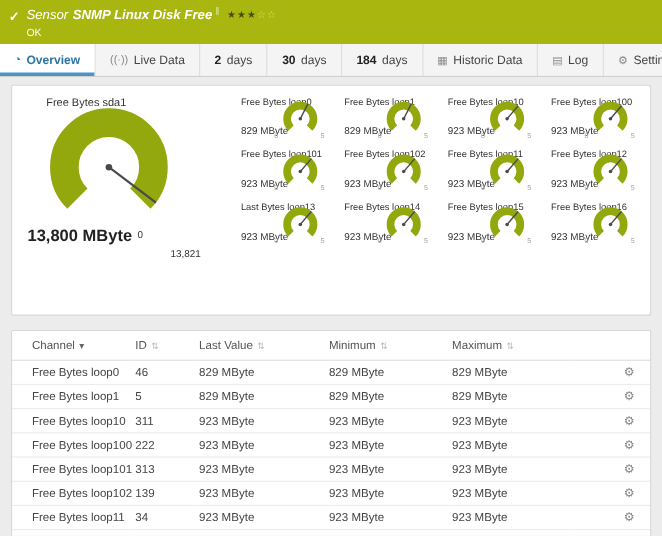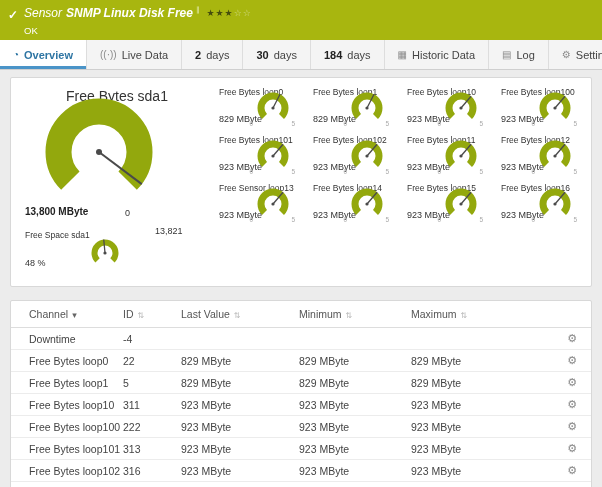--- a/index.html
+++ b/index.html
@@ -29,24 +29,24 @@
   .tab .ticon{font-size:10px;color:#8a8a8a;}
   .tab .num{font-weight:bold;color:#222;}
   .tab.active{background:#fff;color:#2e75a3;font-weight:bold;box-shadow:inset 0 -3px 0 #4a94c8;}
   .tab.active .ticon{color:#2e75a3;}
 
   
   .content{padding:7px 10px;}
   .panel{background:#fff;border:1px solid #d8d8d8;border-radius:2px;}
   .gauge-panel{height:208px;position:relative;margin-bottom:13px;}
 
-  .bg-label{position:absolute;left:26px;top:10px;font-size:14px;color:#333;padding-left:29px;}
+  .bg-label{position:absolute;left:2px;top:10px;font-size:10px;color:#333;padding-left:29px;}
   .bg-svg{position:absolute;left:34px;top:20px;line-height:0;}
   .bg-foot{position:absolute;left:14px;top:128px;width:195px;height:14px;}
-  .bg-value{position:absolute;left:0;top:0;font-size:10px;font-weight:bold;color:#222;white-space:nowrap;}
+  .bg-value{position:absolute;left:0;top:0;font-size:15px;font-weight:bold;color:#222;white-space:nowrap;}
   .bg-min{position:absolute;left:100px;top:2px;font-size:9px;color:#333;}
   .bg-max{position:absolute;left:130px;top:20px;font-size:9px;color:#333;}
 
   .gauge-grid{position:absolute;left:200px;top:4px;width:378px;
               display:grid;grid-template-columns:repeat(4,94px);grid-auto-rows:48px;}
   .sg-cell{position:relative;}
   .sg-label{position:absolute;left:8px;top:5px;font-size:8.5px;color:#333;white-space:nowrap;}
   .sg-svg{position:absolute;right:16px;top:10px;line-height:0;}
   .sg-value{position:absolute;left:8px;bottom:6px;font-size:9px;color:#333;white-space:nowrap;}
   .sg-min{position:absolute;right:52px;bottom:3px;font-size:6.5px;color:#aaa;}
@@ -218,21 +218,21 @@
             <div class="sg-svg"><svg width="32" height="32" viewBox="0 0 32 32">
                 <path d="M 7.51 24.49 A 12 12 0 1 1 24.49 24.49" fill="none" stroke="#93a80d" stroke-width="7"></path>
                 <line x1="16" y1="16" x2="26.07" y2="4.21" stroke="#4a4a4a" stroke-width="1.3"></line>
                 <circle cx="16" cy="16" r="1.6" fill="#4a4a4a"></circle>
               </svg></div>
             <div class="sg-value">923 MByte</div>
             <span class="sg-min">0</span>
             <span class="sg-max">5</span>
           </div>
           <div class="sg-cell">
-            <div class="sg-label">Free Sensor loop13</div>
+            <div class="sg-label">Last Bytes loop13</div>
             <div class="sg-svg"><svg width="32" height="32" viewBox="0 0 32 32">
                 <path d="M 7.51 24.49 A 12 12 0 1 1 24.49 24.49" fill="none" stroke="#93a80d" stroke-width="7"></path>
                 <line x1="16" y1="16" x2="26.07" y2="4.21" stroke="#4a4a4a" stroke-width="1.3"></line>
                 <circle cx="16" cy="16" r="1.6" fill="#4a4a4a"></circle>
               </svg></div>
             <div class="sg-value">923 MByte</div>
             <span class="sg-min">0</span>
             <span class="sg-max">5</span>
           </div>
           <div class="sg-cell">
@@ -263,29 +263,20 @@
                 <path d="M 7.51 24.49 A 12 12 0 1 1 24.49 24.49" fill="none" stroke="#93a80d" stroke-width="7"></path>
                 <line x1="16" y1="16" x2="26.07" y2="4.21" stroke="#4a4a4a" stroke-width="1.3"></line>
                 <circle cx="16" cy="16" r="1.6" fill="#4a4a4a"></circle>
               </svg></div>
             <div class="sg-value">923 MByte</div>
             <span class="sg-min">0</span>
             <span class="sg-max">5</span>
           </div>
         </div>
       <div class="bottom-gauges" id="bottomGauges">
-          <div class="bt-cell w0">
-            <div class="bt-label">Free Space sda1</div>
-            <div class="bt-value">48 %</div>
-            <div class="bt-svg"><svg width="28" height="28" viewBox="0 0 28 28">
-                <path d="M 6.58 21.42 A 10.5 10.5 0 1 1 21.42 21.42" fill="none" stroke="#93a80d" stroke-width="6"></path>
-                <line x1="14" y1="14" x2="12.73" y2="0.56" stroke="#4a4a4a" stroke-width="1.3"></line>
-                <circle cx="14" cy="14" r="1.6" fill="#4a4a4a"></circle>
-              </svg></div>
-          </div>
         </div>
     </section>
 
     <section class="panel table-panel">
       <table id="channelTable">
         <colgroup>
           <col style="width:112px">
             <col style="width:58px">
             <col style="width:118px">
           <col style="width:112px">
@@ -297,30 +288,22 @@
               <th><span>Channel</span><span class="sort active">▾</span></th>
               <th><span>ID</span><span class="sort">⇅</span></th>
               <th><span>Last Value</span><span class="sort">⇅</span></th>
               <th><span>Minimum</span><span class="sort">⇅</span></th>
               <th><span>Maximum</span><span class="sort">⇅</span></th>
               <th class="icon-cell"></th>
             </tr>
           </thead>
         <tbody id="tbodyRows">
             <tr>
-              <td>Downtime</td>
-              <td>-4</td>
-              <td></td>
-              <td></td>
-              <td></td>
-              <td class="icon-cell"><span class="row-tool">⚙</span></td>
-            </tr>
-            <tr>
               <td>Free Bytes loop0</td>
-              <td>22</td>
+              <td>46</td>
               <td>829 MByte</td>
               <td>829 MByte</td>
               <td>829 MByte</td>
               <td class="icon-cell"><span class="row-tool">⚙</span></td>
             </tr>
             <tr>
               <td>Free Bytes loop1</td>
               <td>5</td>
               <td>829 MByte</td>
               <td>829 MByte</td>
@@ -346,21 +329,21 @@
             <tr>
               <td>Free Bytes loop101</td>
               <td>313</td>
               <td>923 MByte</td>
               <td>923 MByte</td>
               <td>923 MByte</td>
               <td class="icon-cell"><span class="row-tool">⚙</span></td>
             </tr>
             <tr>
               <td>Free Bytes loop102</td>
-              <td>316</td>
+              <td>139</td>
               <td>923 MByte</td>
               <td>923 MByte</td>
               <td>923 MByte</td>
               <td class="icon-cell"><span class="row-tool">⚙</span></td>
             </tr>
             <tr>
               <td>Free Bytes loop11</td>
               <td>34</td>
               <td>923 MByte</td>
               <td>923 MByte</td>

